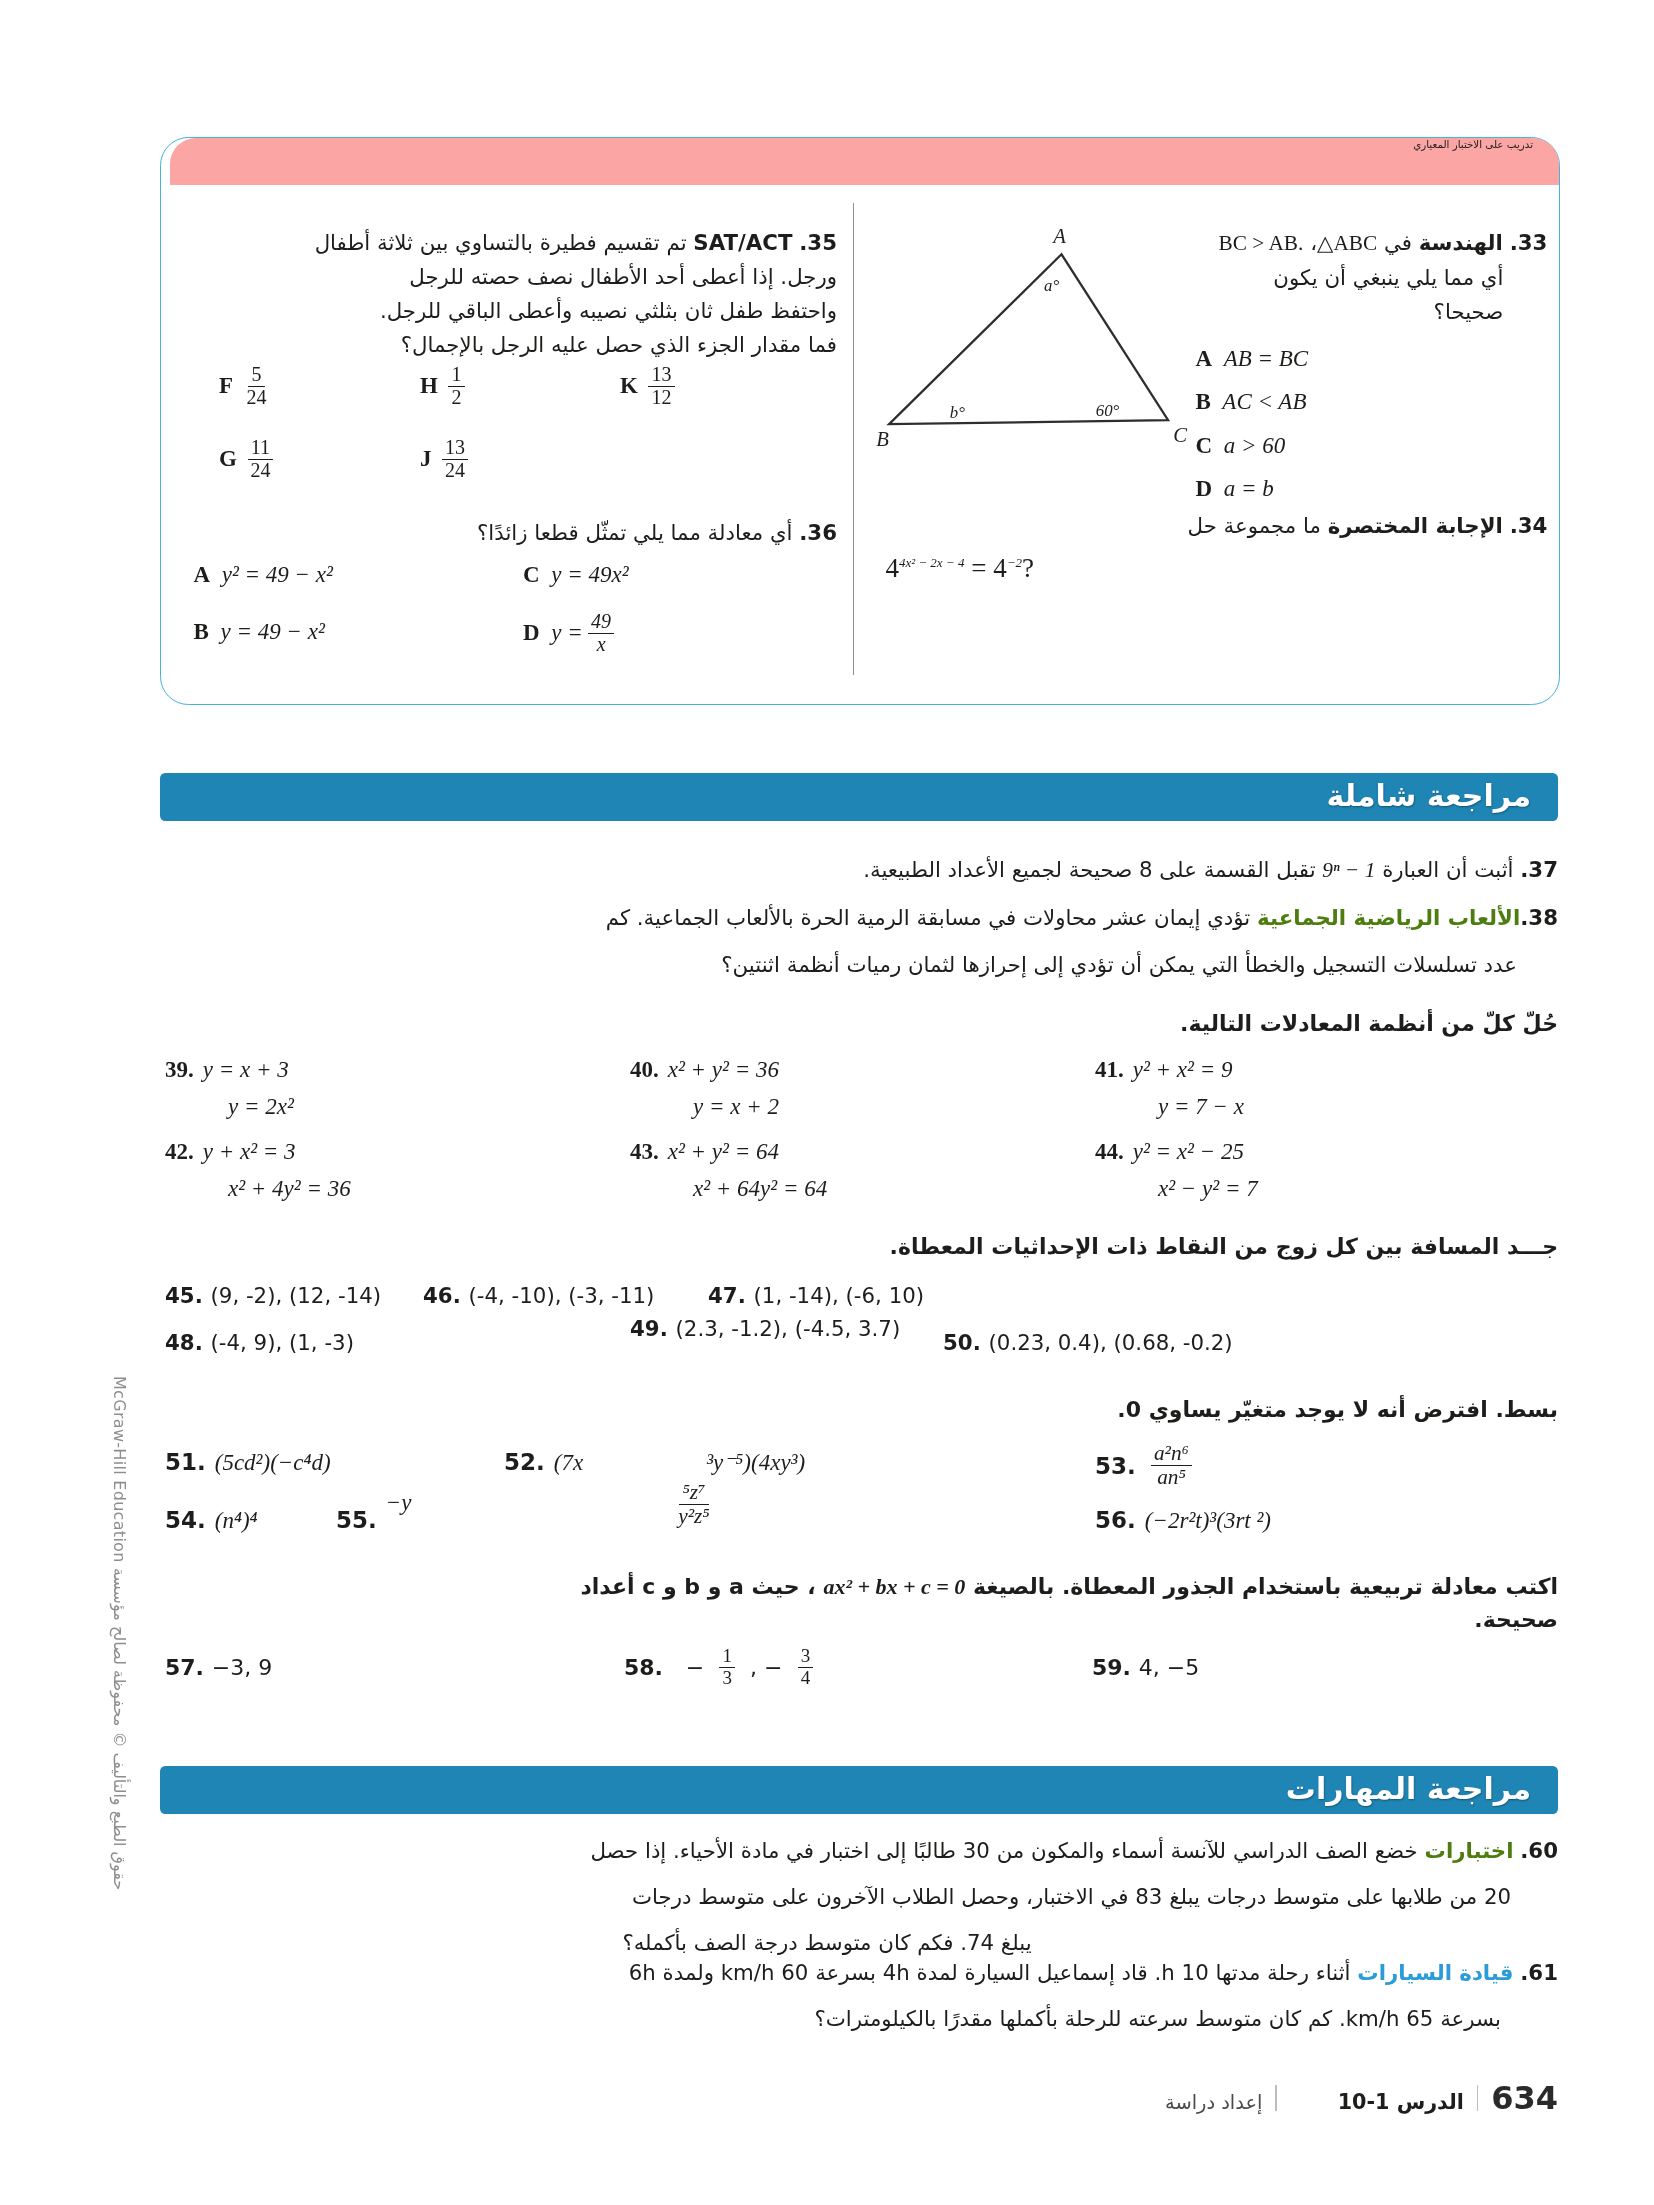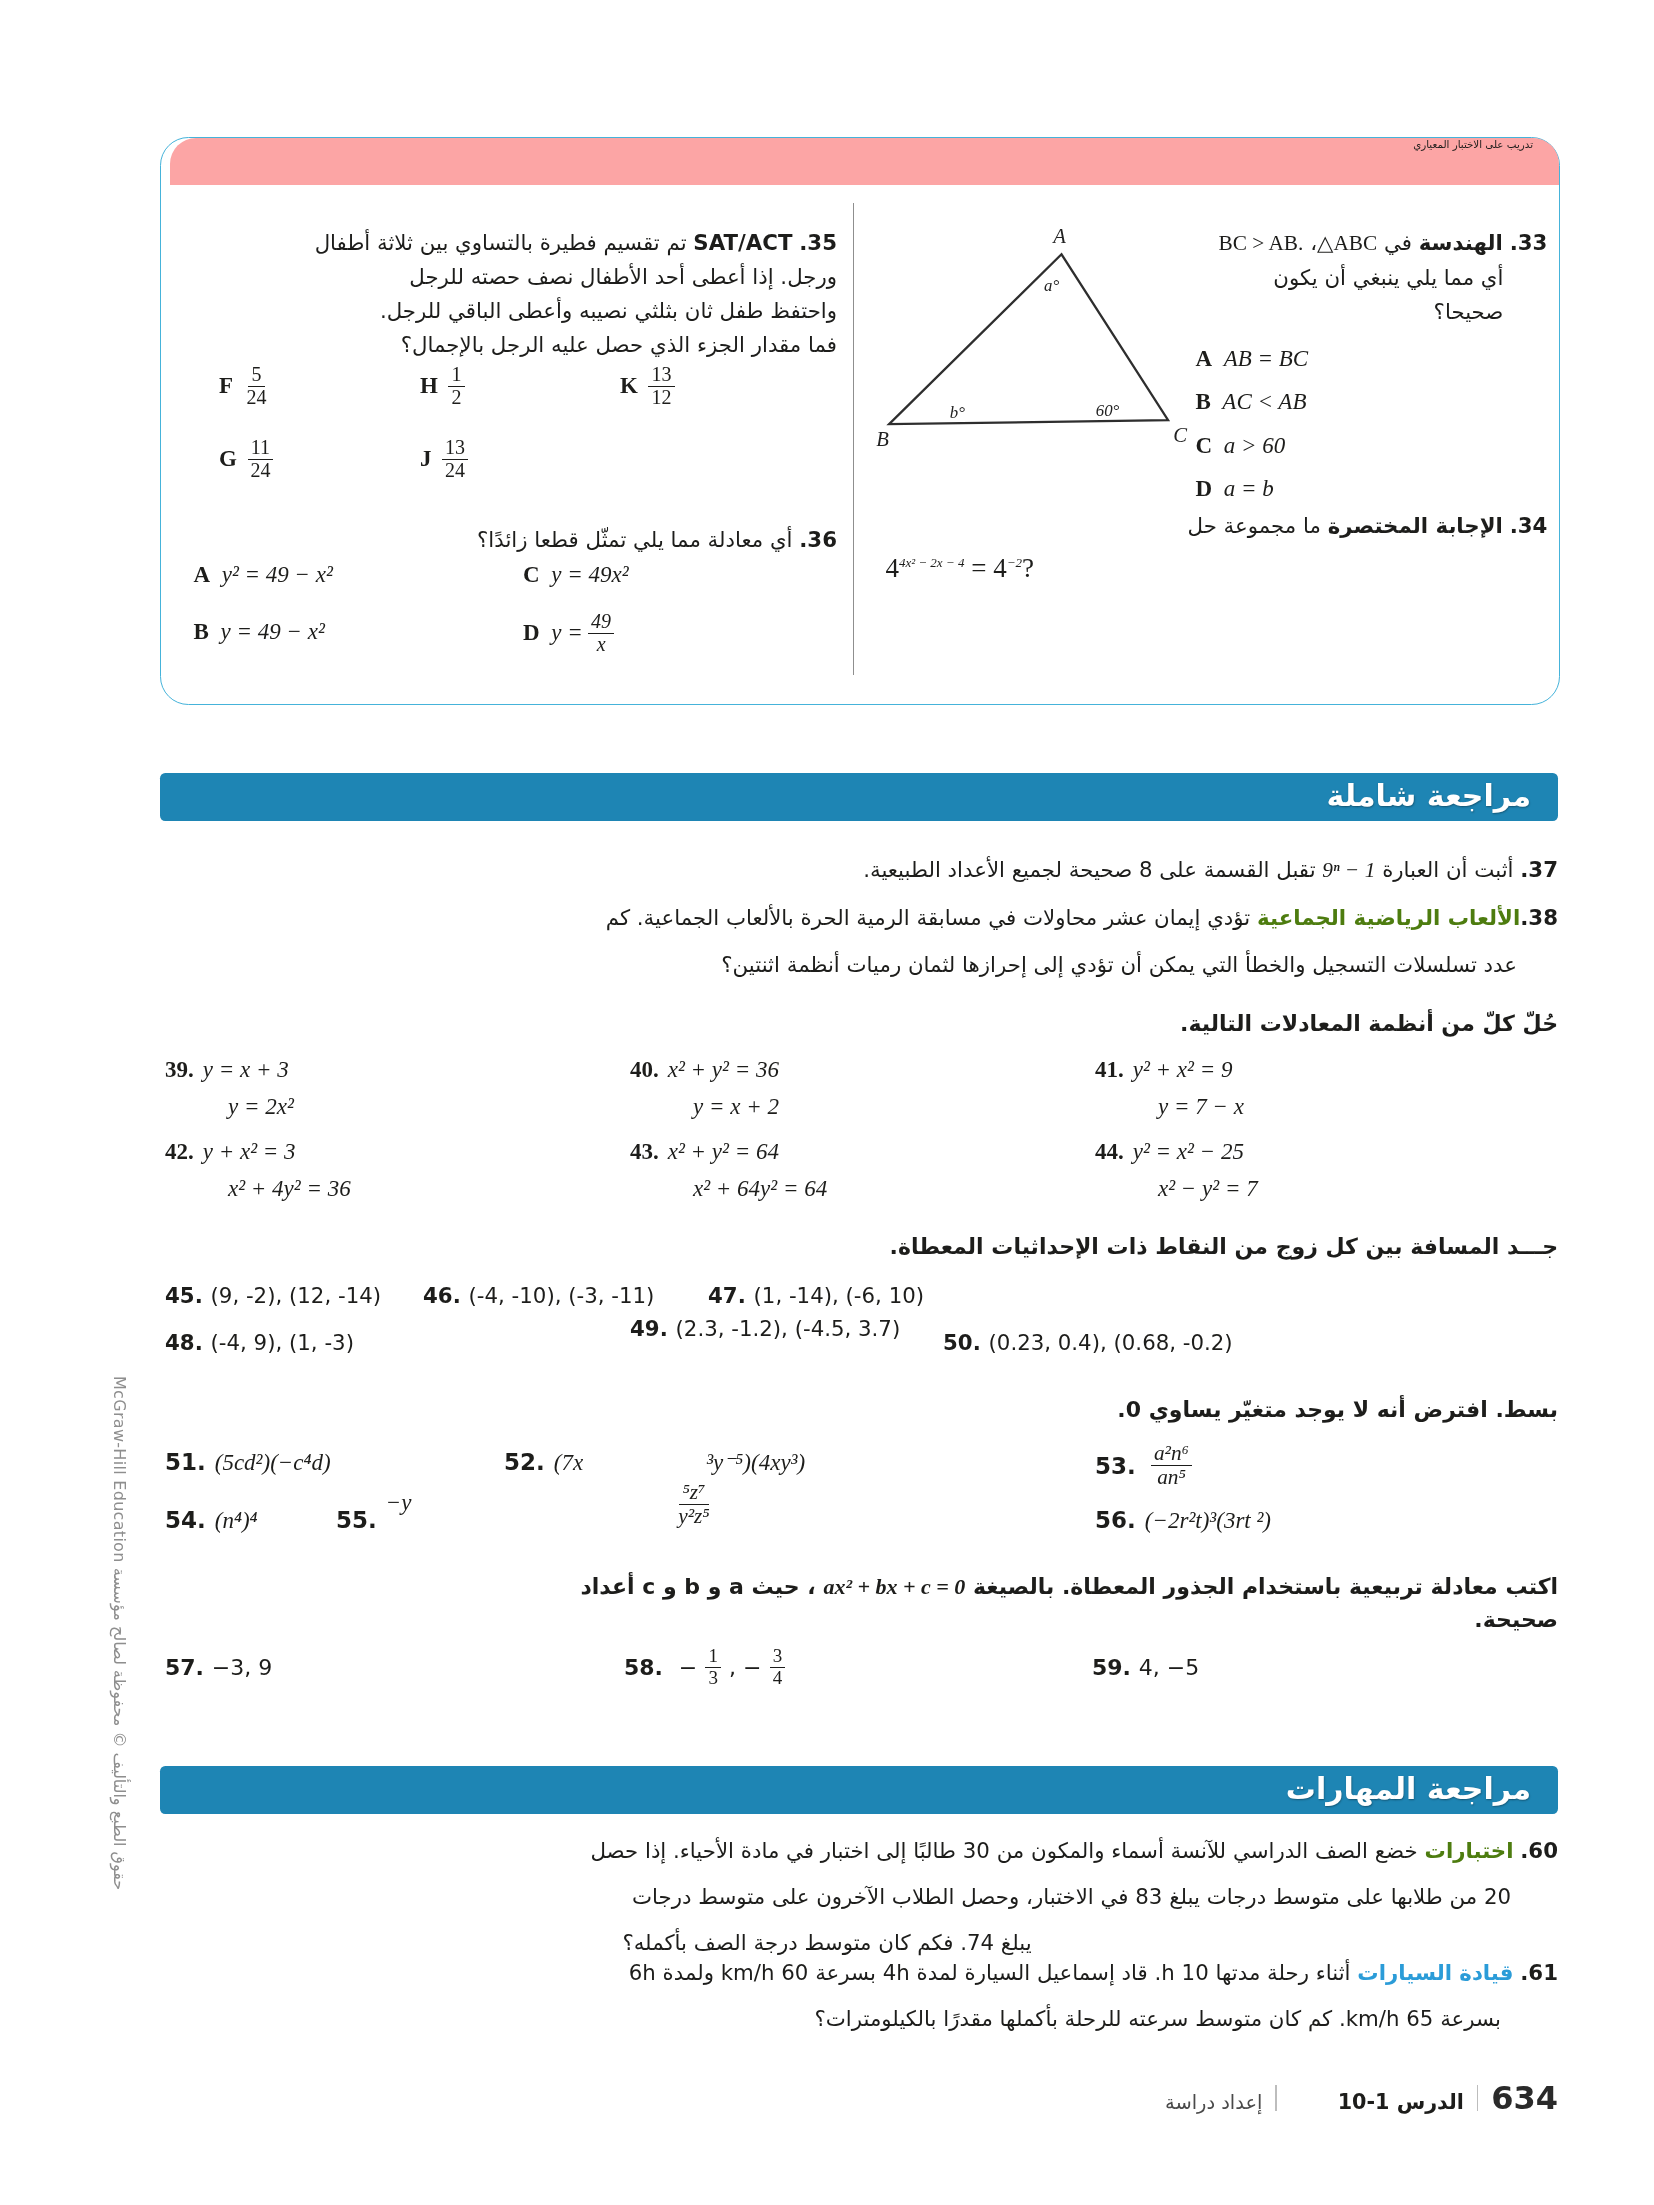--- a/index.html
+++ b/index.html
@@ -53,21 +53,21 @@
   .drow .num{margin-right:7.8px;}
   .simp{position:absolute;direction:ltr;text-align:left;font-family:"Liberation Serif",serif;
         font-size:23px;font-style:italic;}
   .simp .num{font-family:"DejaVu Sans",sans-serif;font-style:normal;margin-right:9px;}
   .fitem{position:absolute;display:inline-flex;align-items:center;direction:ltr;}
   .fitem .num{font-family:"DejaVu Sans",sans-serif;font-size:23px;font-weight:bold;margin-right:15px;}
   .fitem .frac{font-size:21.3px;font-style:italic;}
   .qrow{position:absolute;direction:ltr;text-align:left;font-size:22px;}
   .qrow .num{margin-right:7.8px;}
   .p58wrap .frac{font-size:19px;font-style:normal;}
-  .p58wrap{display:inline-flex;align-items:center;gap:8px;}
+  .p58wrap{display:inline-flex;align-items:center;gap:15px;}
   
   .footer{position:absolute;top:2079px;right:96px;direction:rtl;display:flex;align-items:baseline;}
   .footer .pgnum{font-size:32px;font-weight:bold;color:#2a2a2a;}
   .footer .sep{width:1.3px;height:26px;background:#bdbdbd;margin:0 13px;align-self:center;}
   .footer .lesson{font-size:20.7px;font-weight:bold;margin-left:48px;}
   .footer .prep{font-size:19.4px;color:#4a4a4a;}
   .side-wrap{position:absolute;left:129px;top:1376px;width:0;height:0;}
   .side-wrap span{display:inline-block;white-space:nowrap;transform:rotate(90deg);
         transform-origin:top left;direction:rtl;font-size:16px;color:#8e8e8e;letter-spacing:0.3px;}
 </style>
@@ -175,21 +175,21 @@
           </span>
       </div>
       <div class="c35item" style="top:238px;left:242px;">
         <span class="cl">J</span>
         <span class="frac">
             <span class="fn">13</span>
             <span class="fd">24</span>
           </span>
       </div>
 
-      <div class="abs ar" style="top:318px;right:0;width:100%;margin-top:7px;">
+      <div class="abs ar" style="top:318px;right:0;width:100%;">
         <span class="num">36.</span>
         <span>أي معادلة مما يلي تمثّل قطعا زائدًا؟</span>
       </div>
       <div class="abs" style="top:363px;left:0;right:0;height:45px;">
         <div class="choice-line abs" style="left:15.5px;top:0;">
           <span class="cl">A</span><span class="ct">y² = 49 − x²</span>
         </div>
         <div class="choice-line abs" style="left:345px;top:0;">
           <span class="cl">C</span><span class="ct">y = 49x²</span>
         </div>

